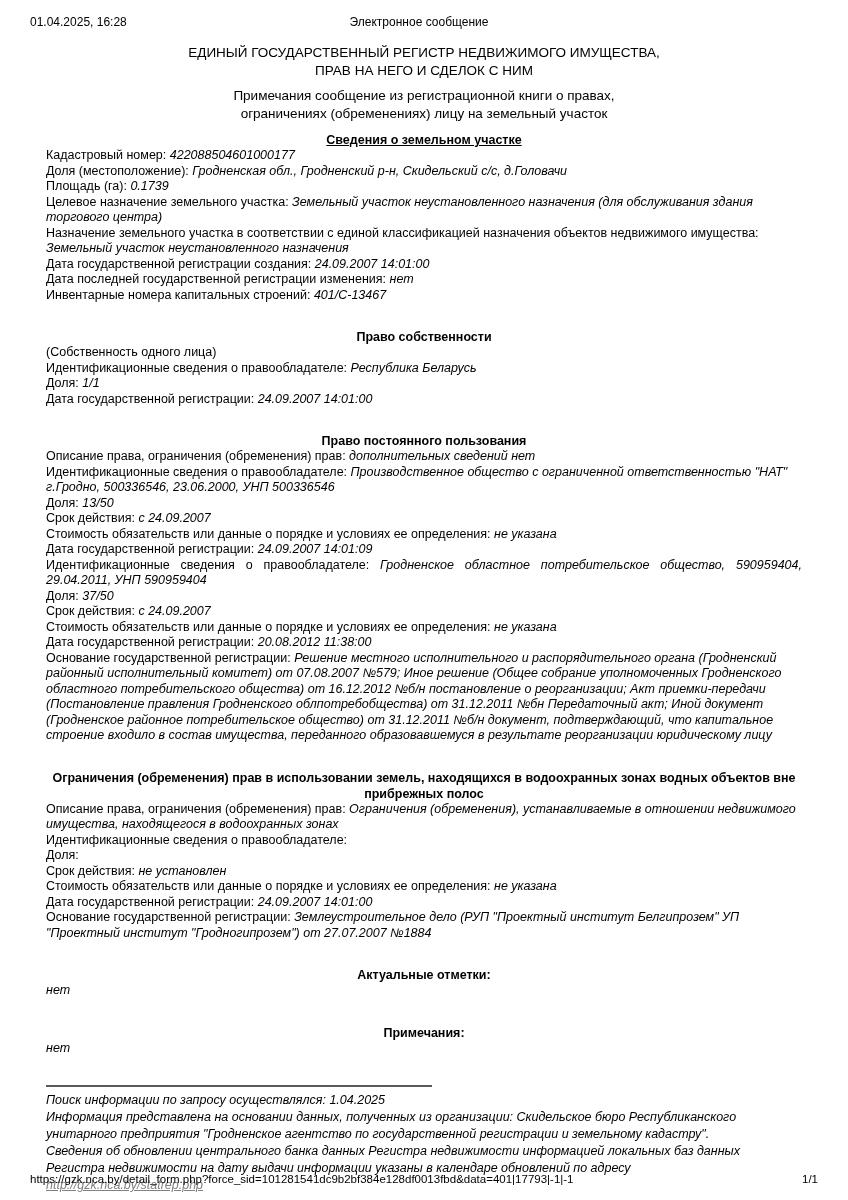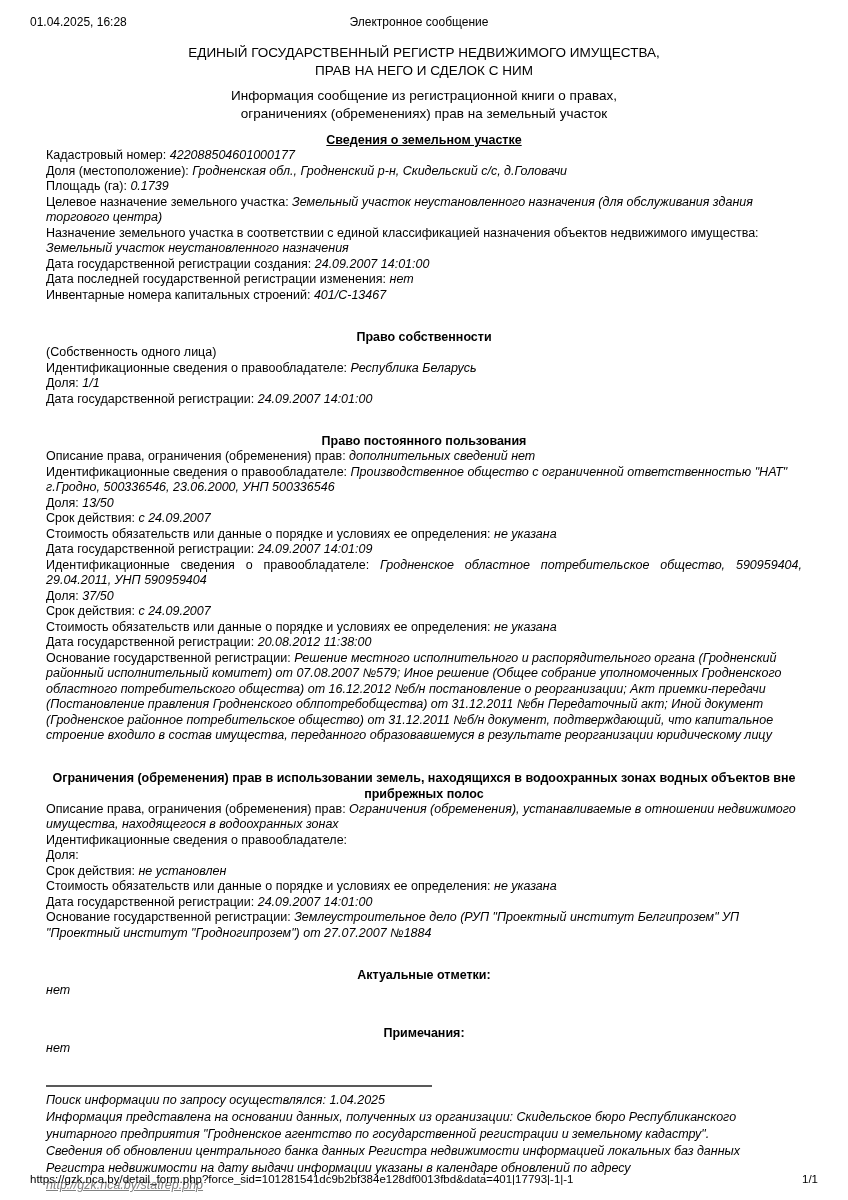--- a/index.html
+++ b/index.html
@@ -60,22 +60,22 @@
     <span class="ph-center">Электронное сообщение</span>
     <span class="ph-left">01.04.2025, 16:28</span>
   </div>
 
   <div class="doc-title">
     <div>ЕДИНЫЙ ГОСУДАРСТВЕННЫЙ РЕГИСТР НЕДВИЖИМОГО ИМУЩЕСТВА,</div>
     <div>ПРАВ НА НЕГО И СДЕЛОК С НИМ</div>
   </div>
 
   <div class="doc-subtitle">
-    <div>Информация сообщение из регистрационной книги о правах,</div>
-    <div>ограничениях (обременениях) прав на земельный участок</div>
+    <div>Примечания сообщение из регистрационной книги о правах,</div>
+    <div>ограничениях (обременениях) лицу на земельный участок</div>
   </div>
 
   <div class="content">
   <section class="section">
     <h2 class="heading u">Сведения о земельном участке</h2>
     <div class="rows">
   <p class="row"><span class="lab">Кадастровый номер:</span><span class="val"> 422088504601000177</span></p>
 
   <p class="row"><span class="lab">Доля (местоположение):</span><span class="val"> Гродненская обл., Гродненский р-н, Скидельский с/с, д.Головачи</span></p>
 

